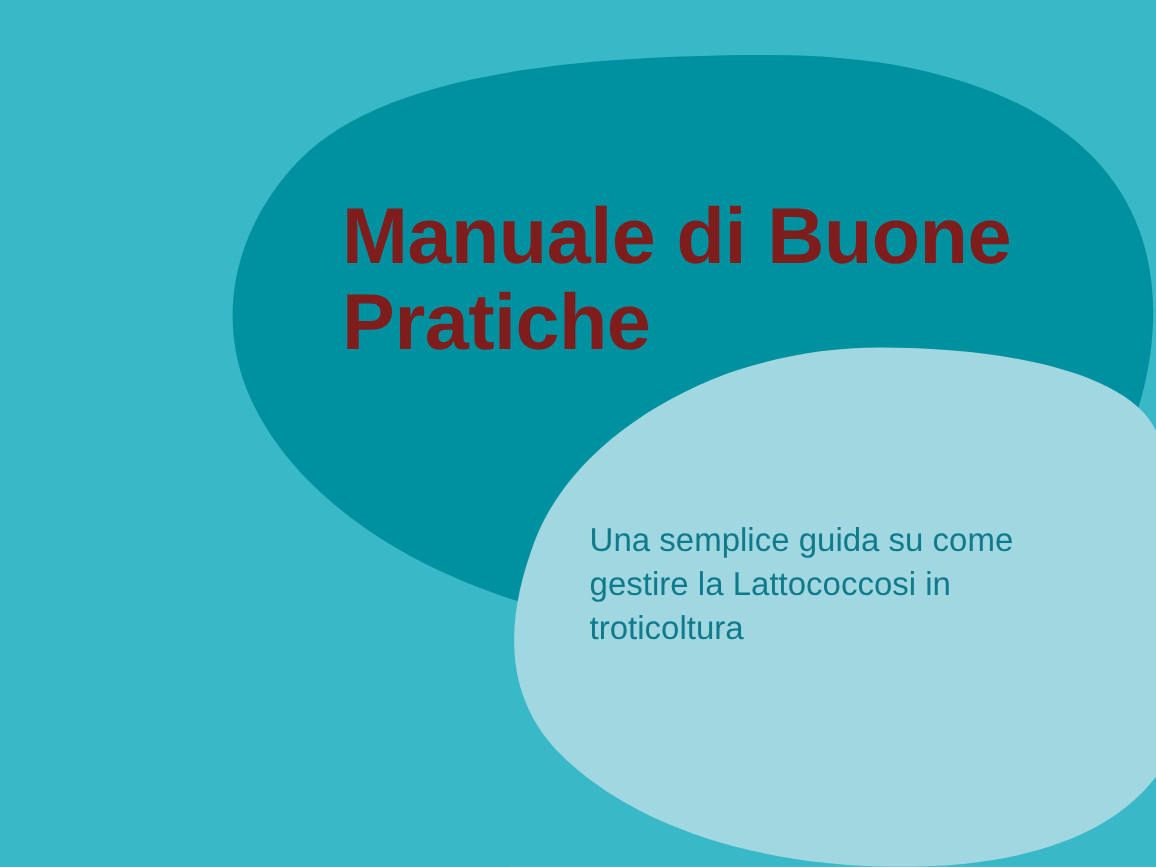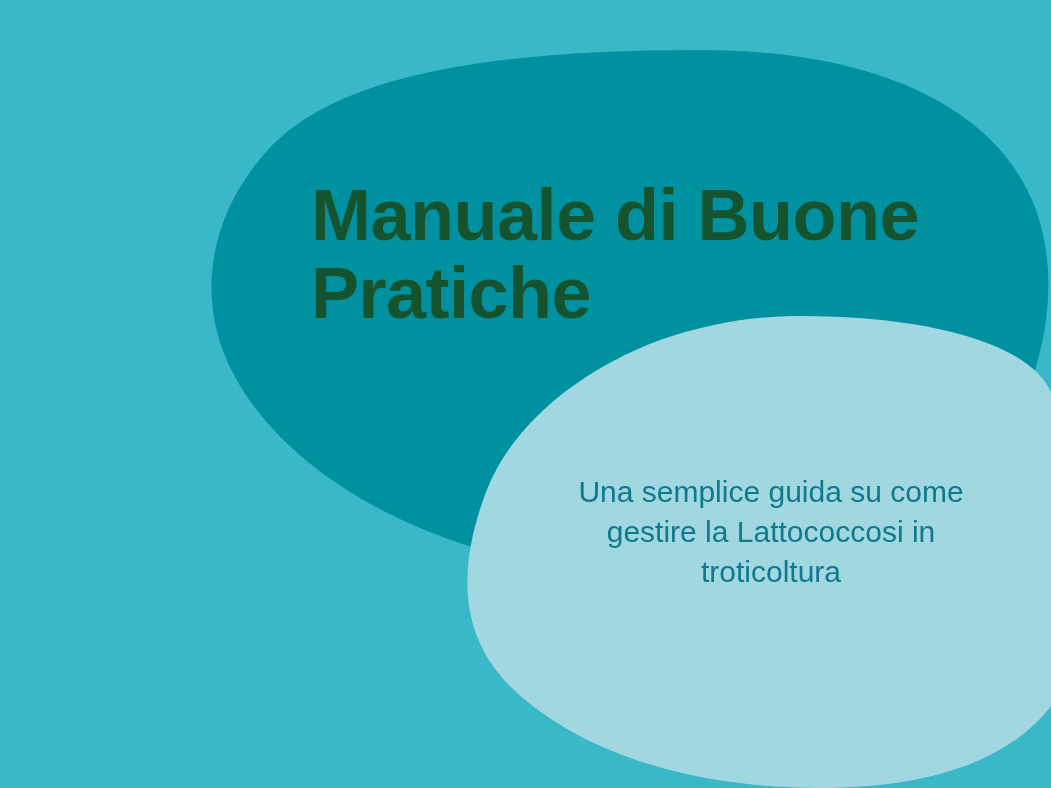--- a/index.html
+++ b/index.html
@@ -43,38 +43,37 @@
     position: absolute;
     left: 311px;
     top: 176px;
     width: 700px;
     margin: 0;
     font-family: "Liberation Sans", sans-serif;
     font-size: 72px;
     font-weight: bold;
     line-height: 78px;
     letter-spacing: -0.5px;
-    color: #14532d;
+    color: #7f1d1d;
     white-space: pre-line;
   }
 
   #cover-subtitle {
     position: absolute;
     left: 536px;
     top: 472px;
     width: 470px;
     margin: 0;
     font-family: "Liberation Sans", sans-serif;
     font-size: 30px;
     font-weight: normal;
     line-height: 40px;
     letter-spacing: 0px;
     color: #0e7a8c;
     white-space: pre-line;
-    text-align: center;
   }
 </style>
 </head>
 <body>
 
 <div id="cover-page">
 
   <svg id="decor-layer" viewBox="0 0 1051 788" preserveAspectRatio="none">
 
     <rect x="0" y="0" width="1051" height="788" fill="#39b8c8"></rect>

